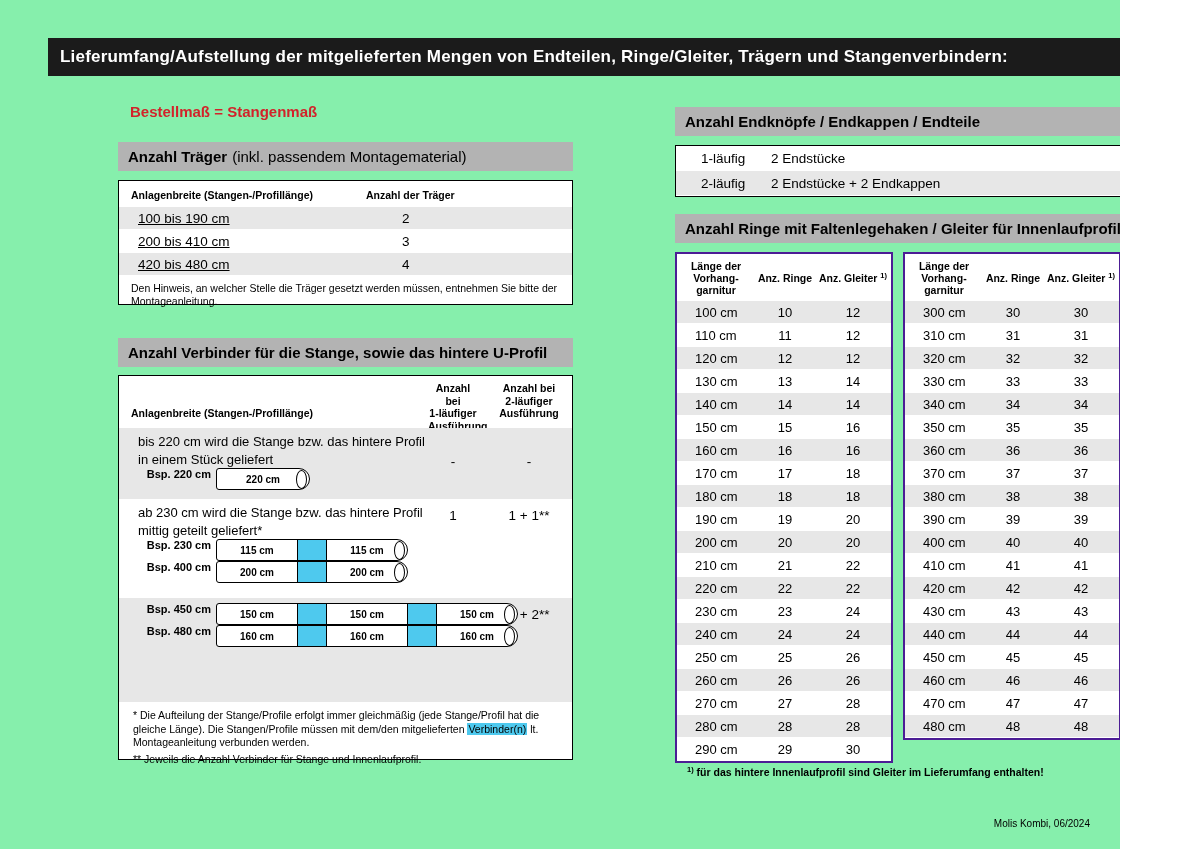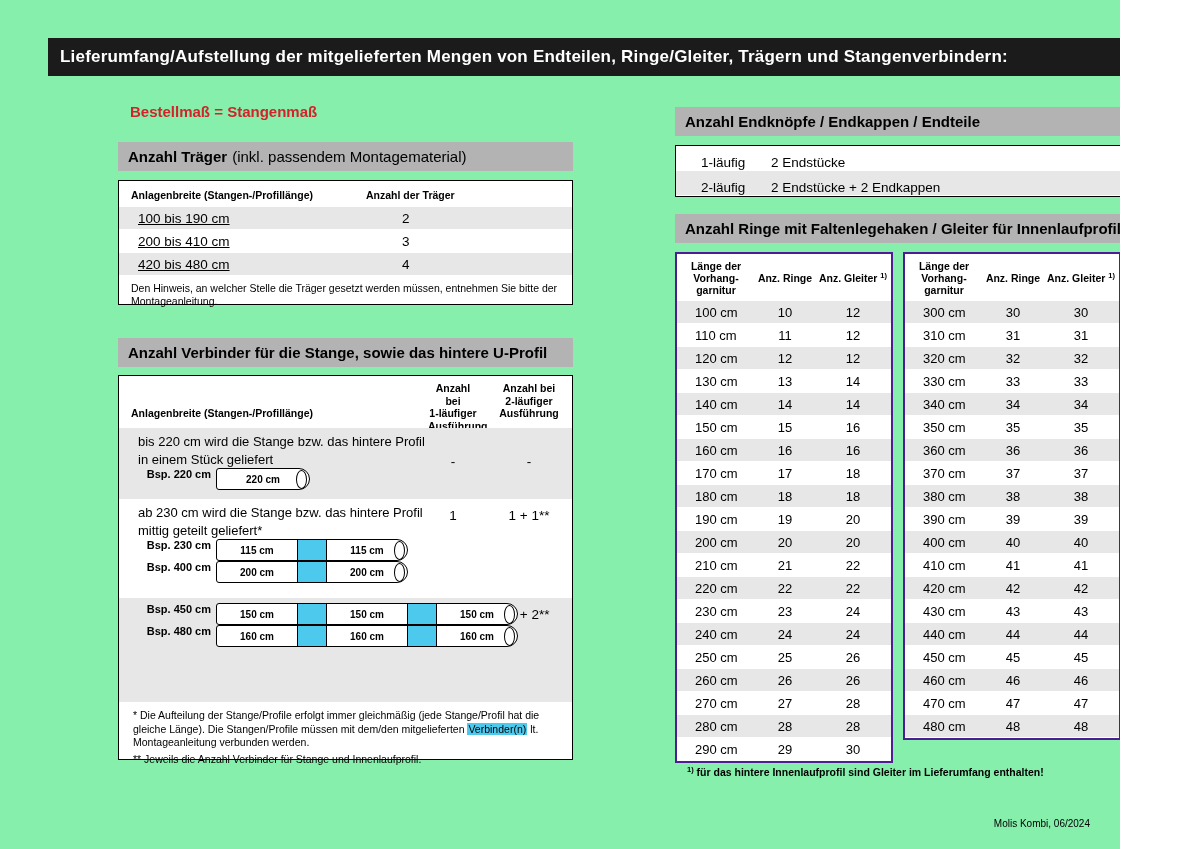--- a/index.html
+++ b/index.html
@@ -58,21 +58,21 @@
     background:#fff;position:relative;box-sizing:border-box;align-items:stretch;}
   .rod-seg{display:flex;align-items:center;justify-content:center;width:80px;font-size:10px;font-weight:bold;}
   .rod-single .rod-seg{width:92px;}
   .rod-connector{width:28px;background:var(--connector-cyan);border-left:1.5px solid #000;border-right:1.5px solid #000;}
   .rod-cap{position:absolute;right:2px;top:1px;width:9px;height:17px;border:1px solid #000;border-radius:50%;}
   .v-foot{padding:7px 14px 0 14px;font-size:10.5px;line-height:13.5px;}
   .v-foot .hl{background:var(--connector-cyan);padding:0 1px;}
   .v-foot2{margin-top:3px;}
 
   
-  .erow{display:flex;height:24px;align-items:flex-end;font-size:13.5px;margin-bottom:1px;}
+  .erow{display:flex;height:24px;align-items:center;font-size:13.5px;margin-bottom:1px;}
   .erow .c1{padding-left:25px;width:95px;box-sizing:border-box;}
   .erow .c2{}
 
   
   .ring-table{position:absolute;width:218px;border:2px solid #4c1d95;background:#fff;box-sizing:border-box;}
   .ring-head{display:flex;align-items:center;height:47px;font-size:10.5px;font-weight:bold;text-align:center;}
   .ring-head .rc1{width:78px;white-space:pre-line;line-height:12px;}
   .ring-head .rc2{width:60px;}
   .ring-head .rc3{width:76px;}
   .ring-row{display:flex;height:22px;align-items:center;font-size:13px;margin-bottom:1px;}

